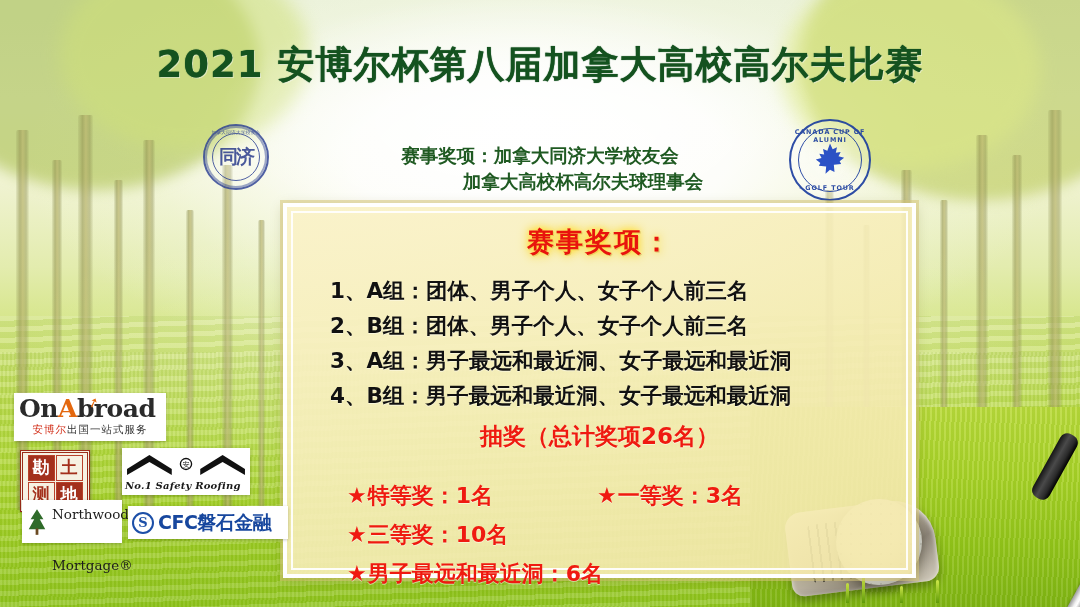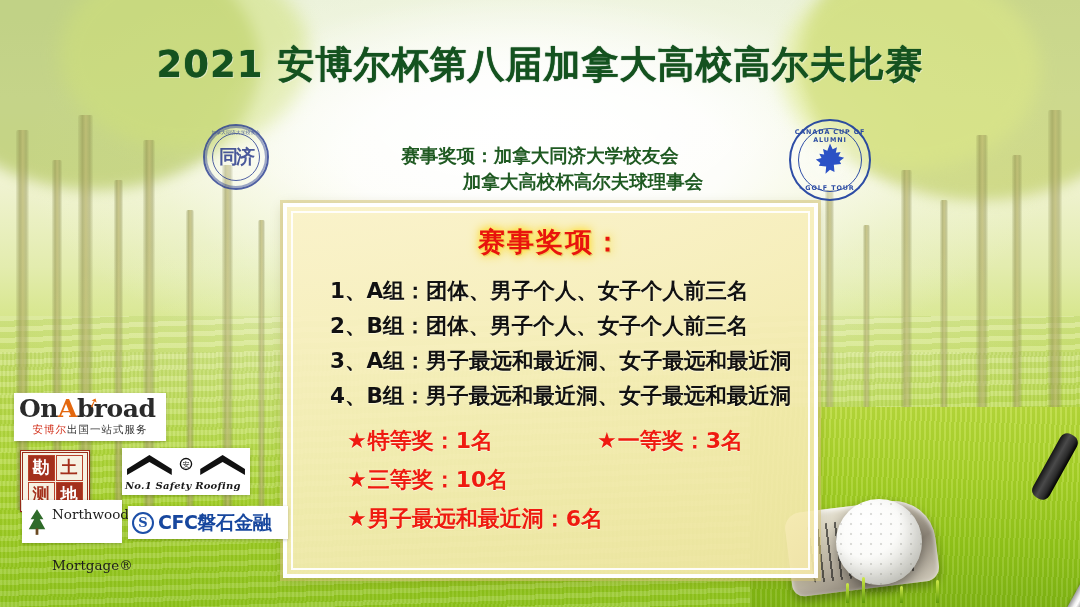--- a/index.html
+++ b/index.html
@@ -166,21 +166,21 @@
   }
   .seal-canada .arc-top{top:7px;}
   .seal-canada .arc-bot{bottom:7px;}
   .maple{
     position:absolute;left:50%;top:50%;transform:translate(-50%,-48%);
     width:40px;height:40px;fill:#1b44c4;
   }
 
   
   .panel{
-    position:absolute;left:283px;top:203px;width:535px;height:375px;
+    position:absolute;left:283px;top:203px;width:633px;height:375px;
     background:linear-gradient(155deg, rgba(250,242,200,.93) 0%, rgba(247,238,186,.90) 45%, rgba(243,231,168,.92) 100%);
     border:4px solid #ffffff;
     box-shadow:0 0 0 3px rgba(214,196,120,.55), 0 3px 12px rgba(90,80,20,.22);
   }
   .panel::after{
     content:"";position:absolute;inset:4px;border:2px solid rgba(255,255,255,.92);pointer-events:none;
   }
   .panel-inner{position:relative;z-index:2;padding:17px 22px 0;}
 
   .panel-heading{
@@ -195,21 +195,21 @@
     font-family:"DejaVu Sans","Liberation Sans",sans-serif;
     padding-left:21px;white-space:nowrap;
     text-shadow:0 1px 0 rgba(255,255,255,.45);
   }
   .lottery-line{
     text-align:center;color:#ef1a10;font-size:23px;font-weight:bold;
     font-family:"DejaVu Sans","Liberation Sans",sans-serif;
     line-height:38px;margin-top:4px;
     text-shadow:0 1px 0 rgba(255,255,255,.5);
   }
-  .prize-grid{margin-top:8px;padding-left:38px;}
+  .prize-grid{margin-top:21px;padding-left:38px;}
   .prize-row{display:flex;line-height:39px;}
   .prize-cell{
     color:#ef1a10;font-size:22px;font-weight:bold;white-space:nowrap;
     font-family:"DejaVu Sans","Liberation Sans",sans-serif;
     text-shadow:0 1px 0 rgba(255,255,255,.5);
   }
   .prize-cell.c1{width:250px;}
   .star{margin-right:1px;}
 
   
@@ -359,20 +359,21 @@
 
   <div class="panel">
     <div class="panel-inner">
       <div class="panel-heading">赛事奖项：</div>
 
       <div class="award-item">1、A组：团体、男子个人、女子个人前三名</div>
       <div class="award-item">2、B组：团体、男子个人、女子个人前三名</div>
       <div class="award-item">3、A组：男子最远和最近洞、女子最远和最近洞</div>
       <div class="award-item">4、B组：男子最远和最近洞、女子最远和最近洞</div>
 
+      <div class="lottery-line">抽奖（总计奖项26名）</div>
 
       <div class="prize-grid">
         <div class="prize-row">
           <div class="prize-cell c1">
             <span class="star">★</span><span>特等奖：</span><span>1名</span>
           </div>
           <div class="prize-cell">
             <span class="star">★</span><span>一等奖：</span><span>3名</span>
           </div>
         </div>

